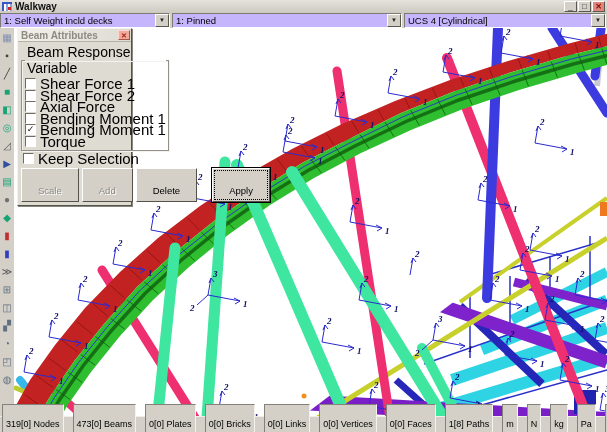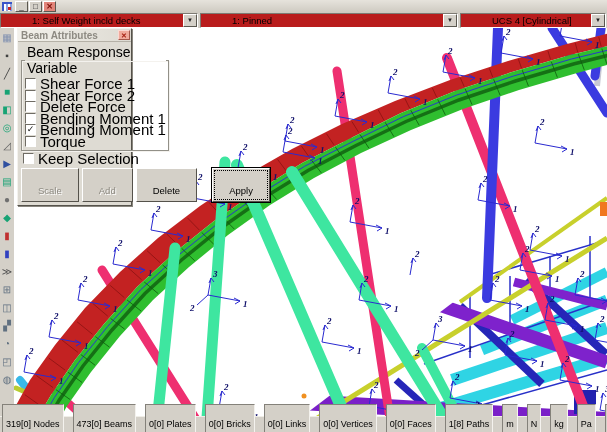--- a/index.html
+++ b/index.html
@@ -18,22 +18,22 @@
   .win-icon::after{content:"";position:absolute;right:1px;bottom:1px;width:3px;height:3px;background:#cc2222;}
   .titlebar .title{font-size:10px;font-weight:bold;color:#111;flex:1;}
   .win-controls{display:flex;gap:1px;margin-right:2px;}
   .win-btn{width:13px;height:11px;font-size:8px;line-height:8px;padding:0;
     background:#d4d0c8;border:1px solid;border-color:#fff #5a574f #5a574f #fff;
     color:#222;font-family:"Liberation Sans",sans-serif;}
   .win-btn.close{background:#e2857a;color:#7c0f08;font-weight:bold;}
   
   .combo-row{position:absolute;top:13px;left:0;right:0;height:15px;display:flex;
     background:#d4d0c8;align-items:center;}
-  .combo{height:13px;background:#b91c1c;border:1px solid;border-color:#7d7a72 #fff #fff #7d7a72;
-    display:flex;align-items:center;margin-right:2px;padding-left:28px;}
+  .combo{height:13px;background:#c4b5fd;border:1px solid;border-color:#7d7a72 #fff #fff #7d7a72;
+    display:flex;align-items:center;margin-right:2px;}
   .combo-text{flex:1;font-size:9.5px;padding-left:3px;white-space:nowrap;overflow:hidden;color:#000;}
   .combo-arrow{width:12px;height:11px;background:#d4d0c8;border:1px solid;
     border-color:#fff #5a574f #5a574f #fff;font-size:6px;line-height:11px;text-align:center;color:#222;}
   .combo.c1{width:168px;} .combo.c2{width:228px;} .combo.c3{flex:1;margin-right:1px;}
   
   .main{position:absolute;top:28px;left:0;right:0;bottom:15px;}
   .toolbar{position:absolute;left:0;top:0;bottom:0;width:14px;background:#d4d0c8;
     border-right:1px solid #b8b4aa;display:flex;flex-direction:column;align-items:center;padding-top:1px;}
   .tb-icon{width:12px;height:18px;font-size:10px;line-height:17px;text-align:center;cursor:default;}
   .viewport{position:absolute;left:14px;top:0;right:0;bottom:0;background:#fff;}
@@ -69,20 +69,21 @@
   .seg{height:11px;line-height:11px;font-size:9px;color:#000;padding:14px 3px;margin-right:9px;
     background:#d4d0c8;border:1px solid;border-color:#84817a #f4f2ee #f4f2ee #84817a;white-space:nowrap;}
   text.axis-lbl{font-family:"Liberation Serif",serif;font-style:italic;font-weight:bold;
     font-size:9px;fill:#10106a;}
 </style>
 </head>
 <body>
 
 <div class="titlebar">
   <span class="win-icon"></span>
+  <span class="title">Walkway</span>
   <span class="win-controls">
     <button class="win-btn">_</button>
     <button class="win-btn">□</button>
     <button class="win-btn close">✕</button>
   </span>
 </div>
 
 <div class="combo-row">
   <div class="combo c1">
     <span class="combo-text">1: Self Weight incld decks</span>
@@ -605,21 +606,21 @@
               <label class="check-row">
                 <span class="cb"></span>
                 <span class="lbl">Shear Force 1</span>
               </label>
               <label class="check-row">
                 <span class="cb"></span>
                 <span class="lbl">Shear Force 2</span>
               </label>
               <label class="check-row">
                 <span class="cb"></span>
-                <span class="lbl">Delete Force</span>
+                <span class="lbl">Axial Force</span>
               </label>
               <label class="check-row">
                 <span class="cb"></span>
                 <span class="lbl">Bending Moment 1</span>
               </label>
               <label class="check-row">
                 <span class="cb">✓</span>
                 <span class="lbl">Bending Moment 1</span>
               </label>
               <label class="check-row">

